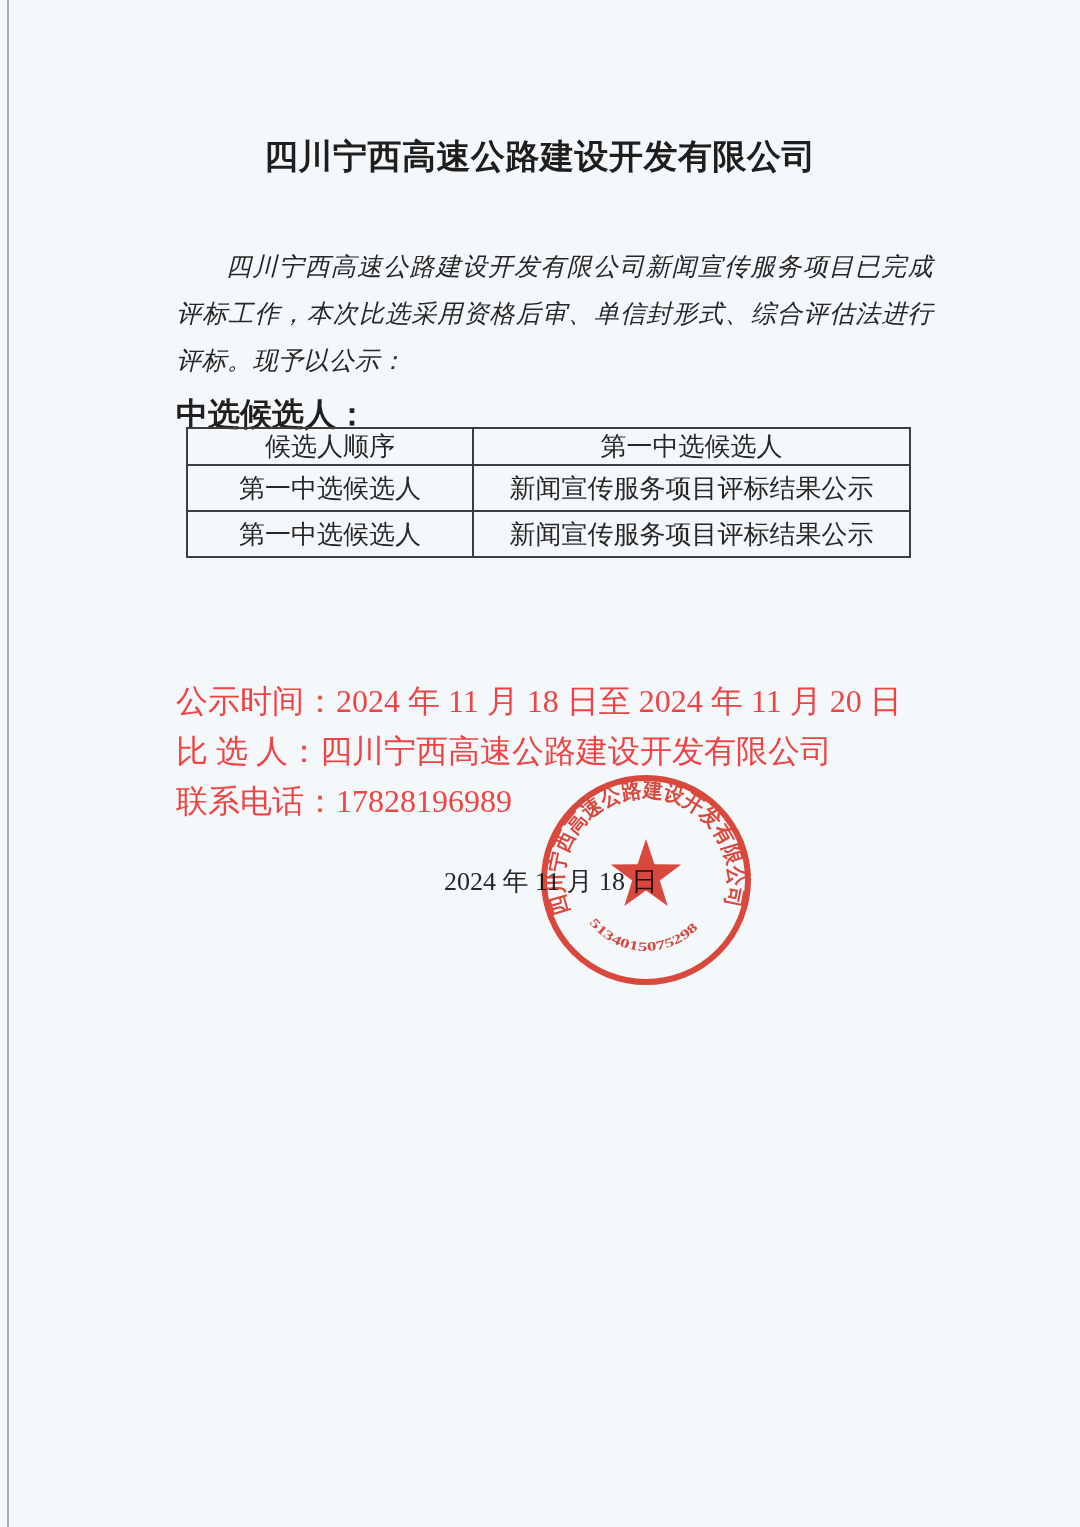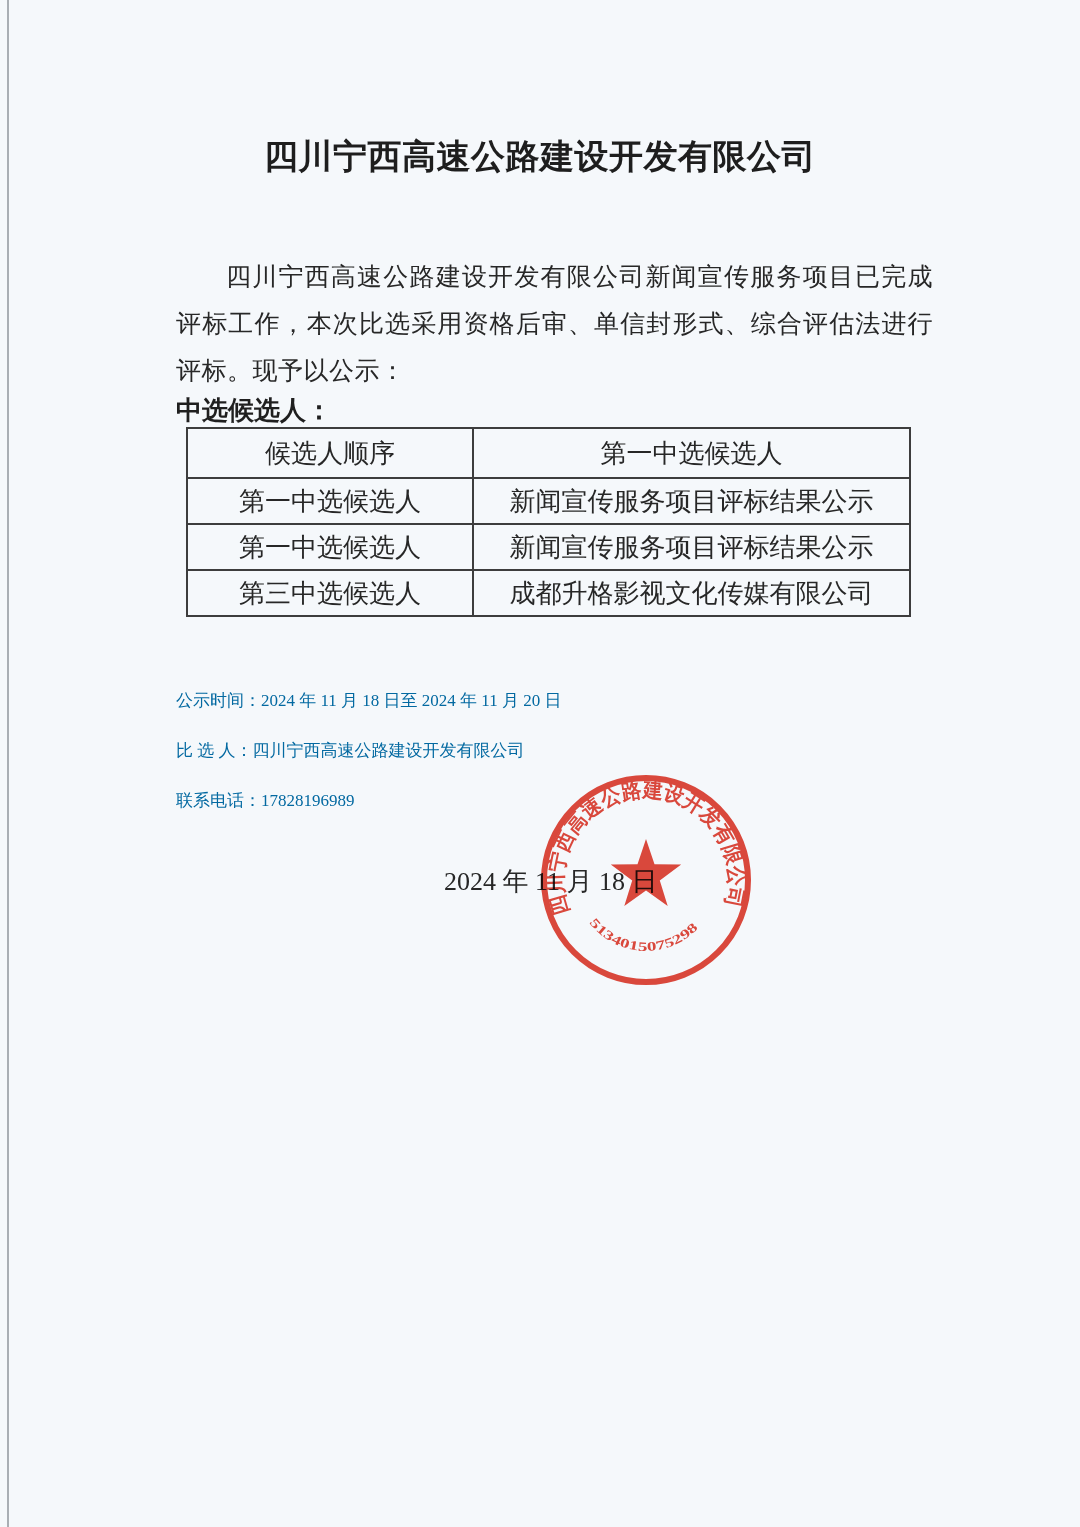--- a/index.html
+++ b/index.html
@@ -32,36 +32,37 @@
     text-align: center;
     font-size: 34px;
     font-weight: bold;
     line-height: 48px;
     color: #1e1e1e;
     letter-spacing: 0.5px;
   }
 
   .doc-paragraph {
     position: absolute;
-    top: 253px;
+    top: 243px;
     left: 176px;
     width: 757px;
     font-size: 25px;
     line-height: 47px;
     text-align: justify;
     text-indent: 2em;
     color: #272727;
     letter-spacing: 0.5px;
+    font-style: italic;
   }
 
   .candidates-heading {
     position: absolute;
     top: 393px;
     left: 176px;
-    font-size: 26px;
+    font-size: 32px;
     font-weight: bold;
     color: #1f1f1f;
   }
 
   .candidates-table {
     position: absolute;
     top: 427px;
     left: 186px;
     border-collapse: collapse;
     font-size: 26px;
@@ -70,30 +71,30 @@
   }
   .candidates-table th,
   .candidates-table td {
     border: 2px solid #3d3d3d;
     text-align: center;
     font-weight: normal;
     padding: 0;
   }
   .candidates-table .col-order { width: 286px; }
   .candidates-table .col-name  { width: 437px; }
-  .candidates-table thead tr { height: 50px; }
+  .candidates-table thead tr { height: 37px; }
   .candidates-table tbody tr { height: 46px; }
 
   .info-lines {
     position: absolute;
     top: 676px;
     left: 176px;
-    font-size: 17px;
+    font-size: 32px;
     line-height: 50px;
-    color: #0369a1;
+    color: #ef4444;
   }
   .info-line { white-space: pre; }
 
   .date-line {
     position: absolute;
     top: 864px;
     left: 444px;
     font-size: 26px;
     color: #272727;
     white-space: pre;
@@ -137,24 +138,20 @@
     </thead>
     <tbody>
       <tr>
         <td>第一中选候选人</td>
         <td>新闻宣传服务项目评标结果公示</td>
       </tr>
       <tr>
         <td>第一中选候选人</td>
         <td>新闻宣传服务项目评标结果公示</td>
       </tr>
-      <tr>
-        <td>第三中选候选人</td>
-        <td>成都升格影视文化传媒有限公司</td>
-      </tr>
     </tbody>
   </table>
 
   <div class="info-lines">
     <div class="info-line"><span>公示时间：</span><span>2024 年 11 月 18 日至 2024 年 11 月 20 日</span></div>
     <div class="info-line"><span>比 选 人：</span><span>四川宁西高速公路建设开发有限公司</span></div>
     <div class="info-line"><span>联系电话：</span><span>17828196989</span></div>
   </div>
 
   <div class="date-line">2024 年 11 月 18 日</div>

